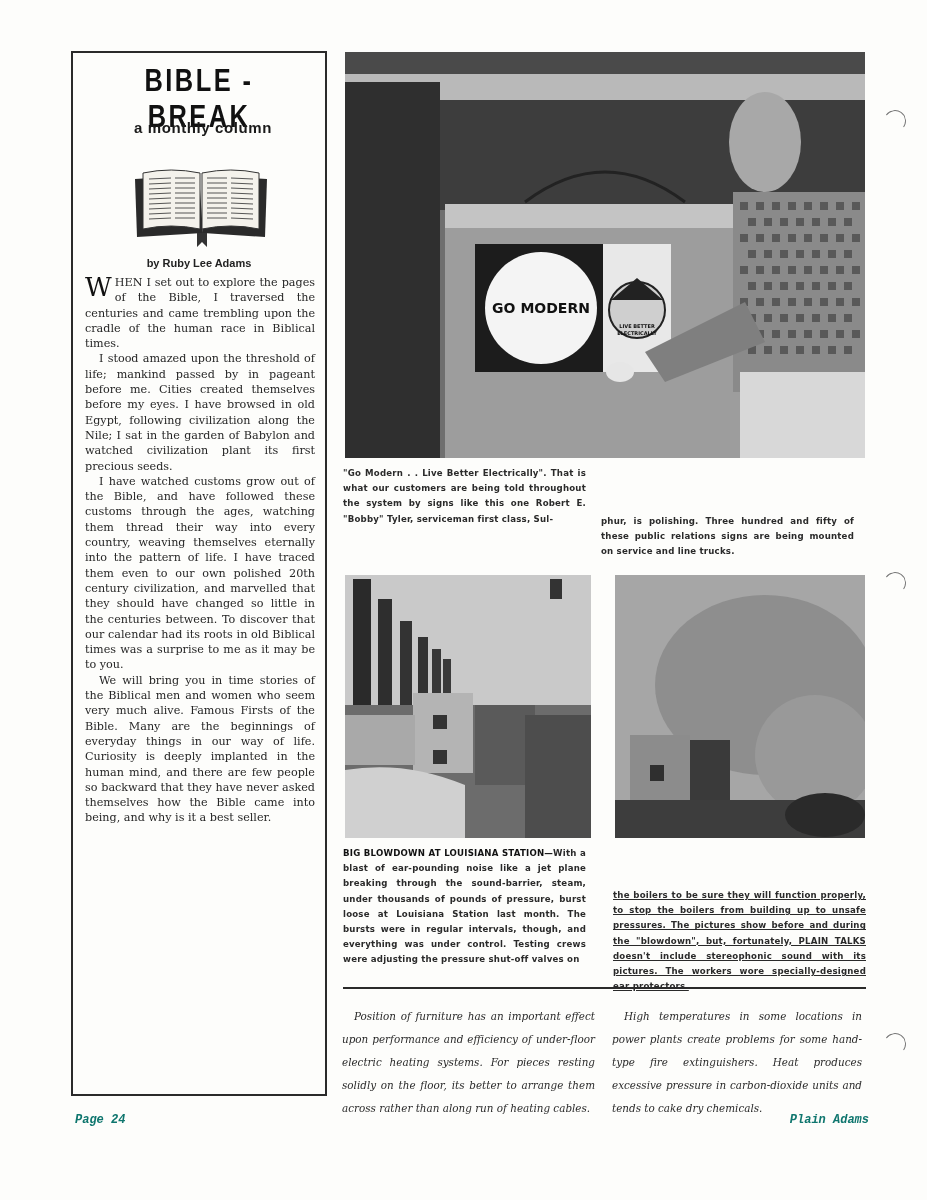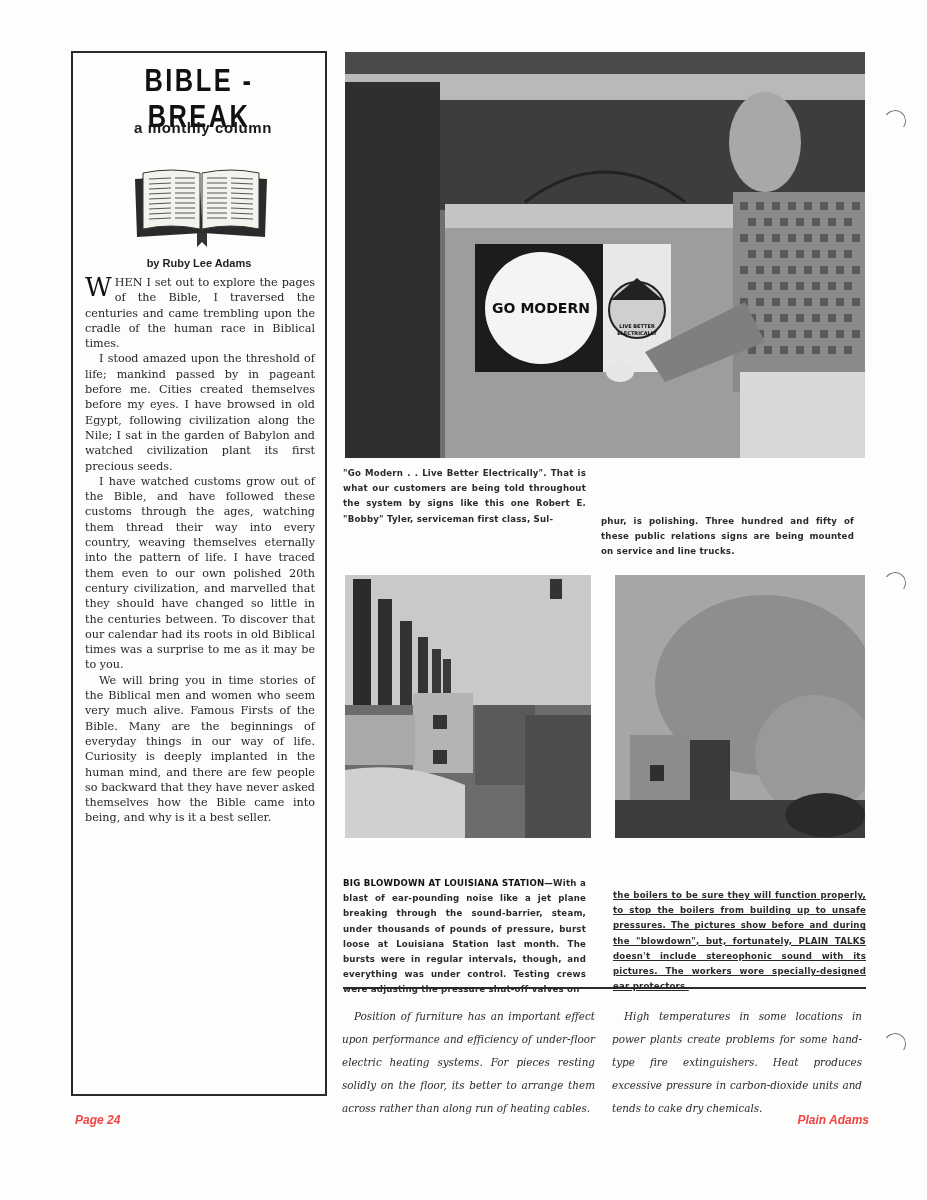--- a/index.html
+++ b/index.html
@@ -47,37 +47,37 @@
   .photo-br { left: 615px; top: 575px; width: 250px; height: 263px; }
 
   
   .caption {
     position: absolute; font-family: "DejaVu Sans", sans-serif; font-weight: bold;
     font-size: 8.6px; line-height: 15.2px; text-align: justify; color: #2a2a2a;
     letter-spacing: 0.2px;
   }
   .cap-top-l { left: 343px; top: 466px; width: 243px; }
   .cap-top-r { left: 601px; top: 466px; width: 253px; margin-top: 48px; }
-  .cap-mid-l { left: 343px; top: 846px; width: 243px; margin-top: 30px; }
+  .cap-mid-l { left: 343px; top: 846px; width: 243px; }
   .cap-mid-r { left: 613px; top: 888px; width: 253px; text-decoration: underline; }
   .cap-head { color: #111; }
 
   .rule { position: absolute; left: 343px; top: 987px; width: 523px; height: 2px; background: #2a2a2a; }
 
   .note {
     position: absolute; font-family: "DejaVu Serif", serif; font-style: italic;
     font-size: 10.4px; line-height: 23px; text-align: justify; color: #2a2a2a;
   }
   .note p { text-indent: 12px; }
   .note-l { left: 342px; top: 1005px; width: 253px; }
   .note-r { left: 612px; top: 1005px; width: 250px; }
 
   .folio {
-    position: absolute; top: 1113px; font-family: Liberation Sans, sans-serif;
-    font-style: italic; font-weight: bold; font-size: 12px; color: #ef4444;
+    position: absolute; top: 1113px; font-family: Liberation Mono, monospace;
+    font-style: italic; font-weight: bold; font-size: 12px; color: #0f766e;
   }
   .folio-l { left: 75px; }
   .folio-r { right: 58px; }
 
   .binder-hole {
     position: absolute; width: 22px; height: 22px; border-radius: 50%;
     border: 1.5px solid #777; border-left-color: transparent; border-bottom-color: transparent;
     transform: rotate(-10deg);
   }
   .hole-1 { left: 884px; top: 110px; }

